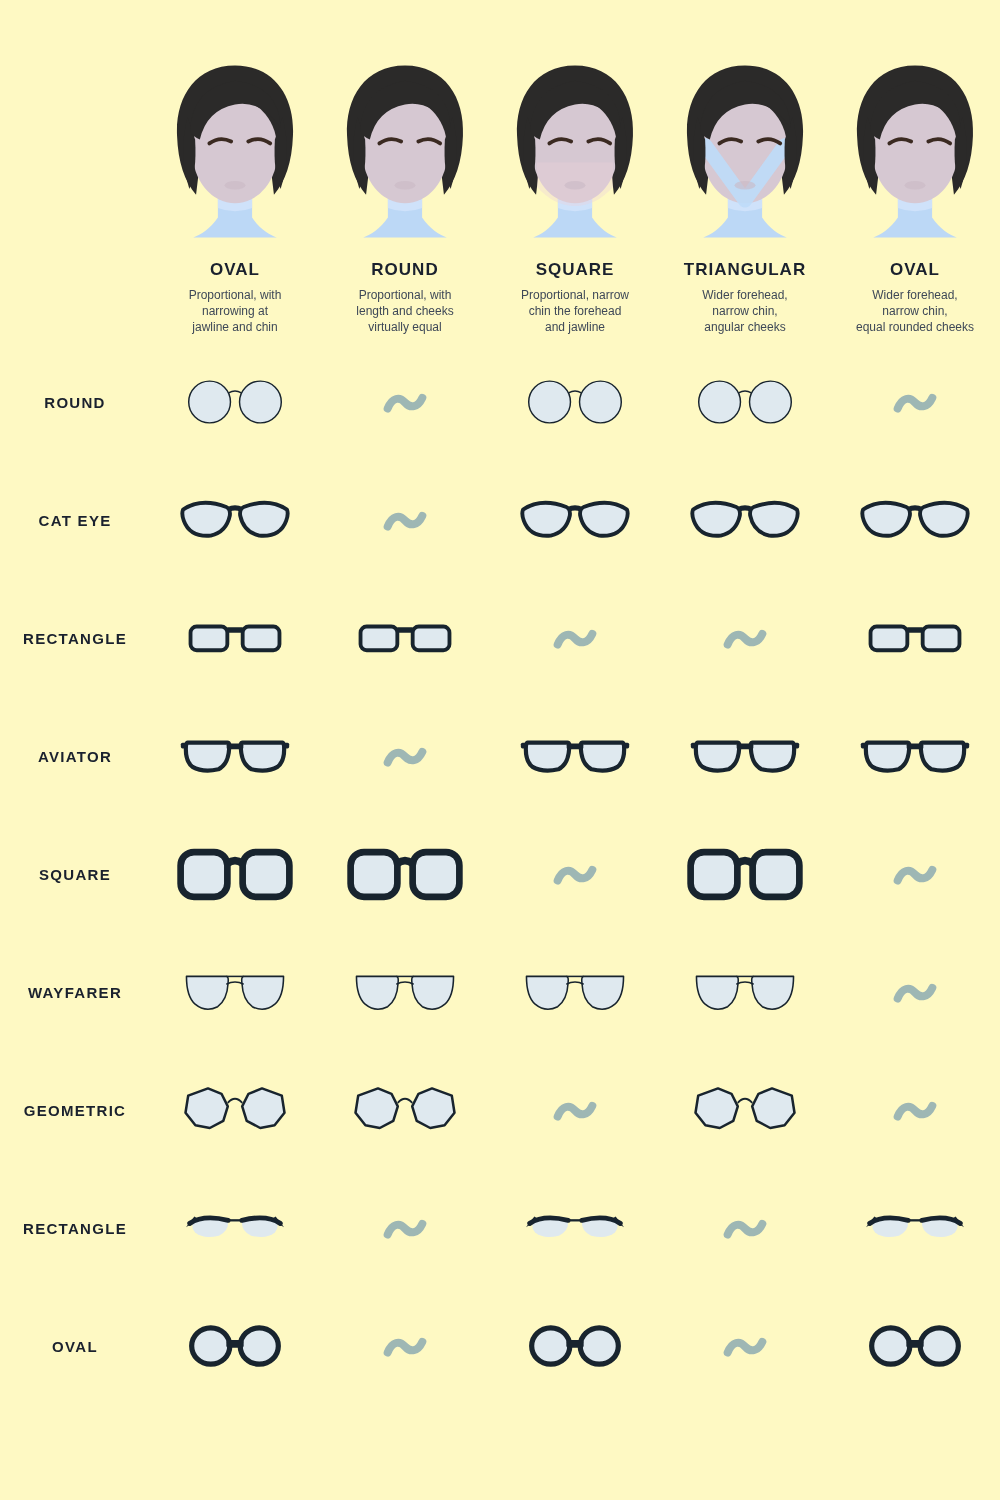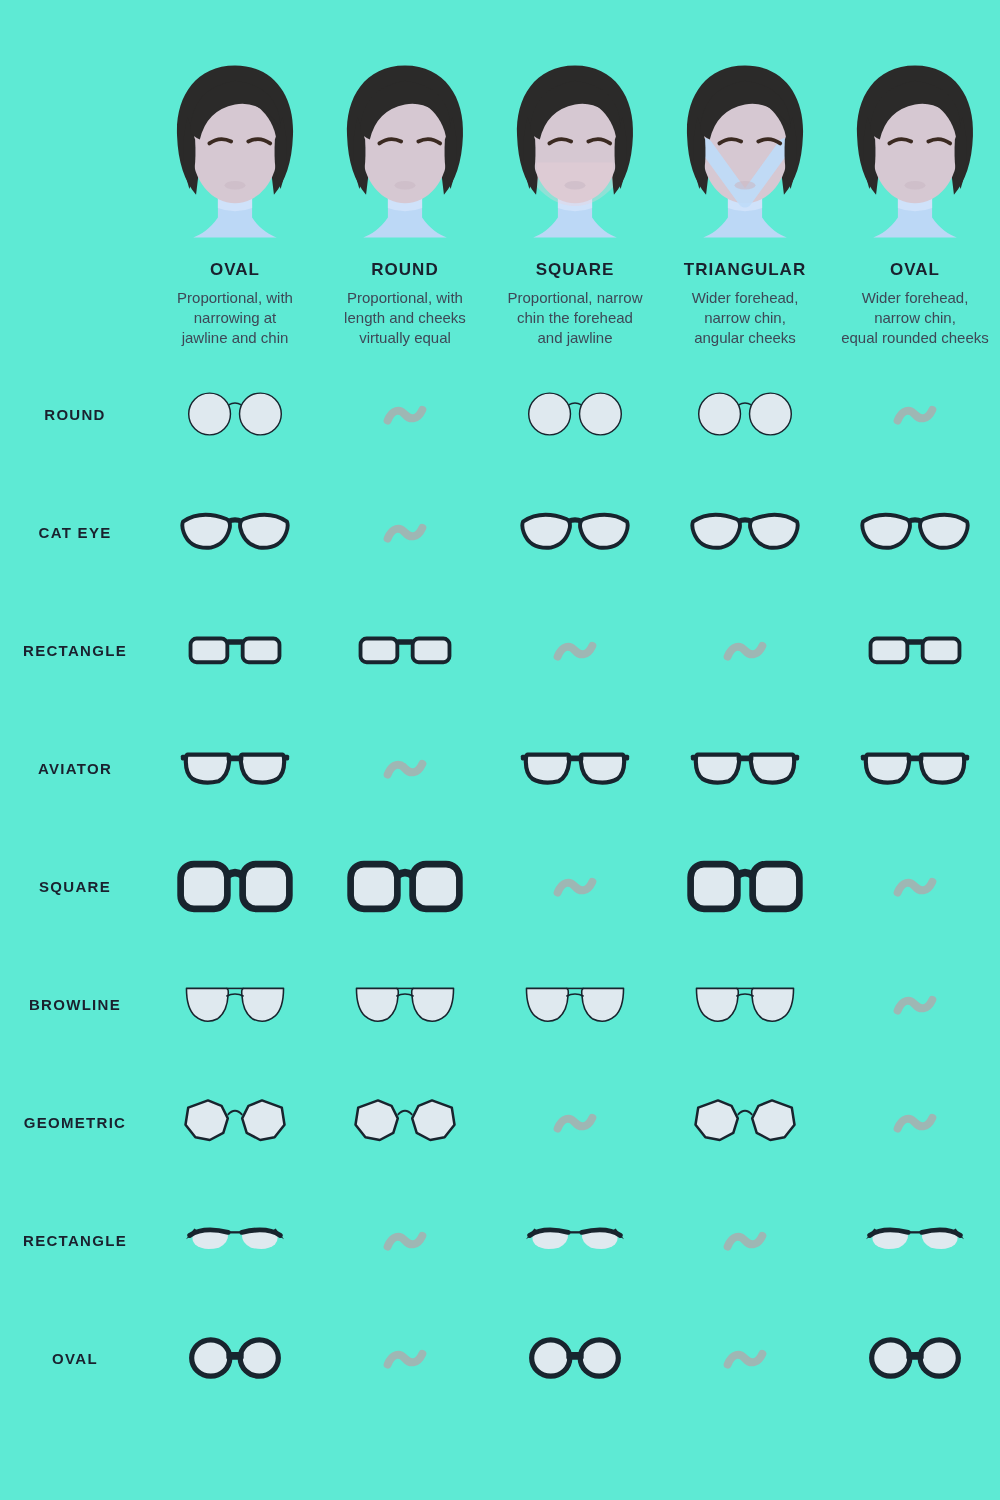--- a/index.html
+++ b/index.html
@@ -1,24 +1,24 @@
 <!DOCTYPE html>
 <html><head>
 <meta charset="utf-8">
 <style>
   html,body{margin:0;padding:0}
   body{background:#e8edf9}
-  .poster{position:relative;width:1000px;height:1500px;background:#5eead4;
+  .poster{position:relative;width:1000px;height:1500px;background:#fef9c3;
     font-family:"Liberation Sans",sans-serif;overflow:hidden}
   .faces-row{display:grid;grid-template-columns:150px repeat(5,170px);padding-top:56px}
   .face-col{display:flex;flex-direction:column;align-items:center}
   .face-art{display:block}
   .face-name{margin-top:14px;font-size:17px;font-weight:700;letter-spacing:1px;color:#1a212e}
   .face-desc{margin-top:8px;display:flex;flex-direction:column;align-items:center}
-  .desc-line{font-size:15px;line-height:1.32;color:#3e4857;text-align:center}
+  .desc-line{font-size:12px;line-height:1.32;color:#3e4857;text-align:center}
   .grid-rows{margin-top:8px}
   .grid-row{display:grid;grid-template-columns:150px repeat(5,170px);height:118px;
     align-items:center;justify-items:center}
   .row-label{font-size:15px;font-weight:700;letter-spacing:1.3px;color:#1a212e;text-align:center}
   .cell{display:flex;align-items:center;justify-content:center;width:100%;height:100%}
 </style>
 </head>
 <body>
 
 <div class="poster">
@@ -304,21 +304,21 @@
     <path d="M57,19 Q65,13 73,19" fill="none" stroke="#18242e" stroke-width="8"></path>
           </svg>
         </div>
         <div class="cell">
           <svg viewBox="0 0 72 40" width="48" height="27">
     <path d="M10,29 C17,12 28,11 36,20 C44,29 55,28 62,13" fill="none" stroke="#9eb7b4" stroke-width="12" stroke-linecap="round"></path>
           </svg>
         </div>
       </div>
       <div class="grid-row">
-        <div class="row-label">BROWLINE</div>
+        <div class="row-label">WAYFARER</div>
         <div class="cell">
           <svg viewBox="0 0 130 60" width="120" height="52">
             <path d="M9,12 L55,12 Q58,12 57,20 Q56,39 45,47 Q31,54 19,44 Q9,35 9,12 Z" fill="#dfe9ef" stroke="#18242e" stroke-width="1.8" stroke-linejoin="round"></path>
     <path d="M121,12 L75,12 Q72,12 73,20 Q74,39 85,47 Q99,54 111,44 Q121,35 121,12 Z" fill="#dfe9ef" stroke="#18242e" stroke-width="1.8" stroke-linejoin="round"></path>
     <path d="M55,12 L75,12" stroke="#18242e" stroke-width="1.8"></path>
     <path d="M55,21 Q65,16 75,21" fill="none" stroke="#18242e" stroke-width="1.8"></path>
           </svg>
         </div>
         <div class="cell">
           <svg viewBox="0 0 130 60" width="120" height="52">

